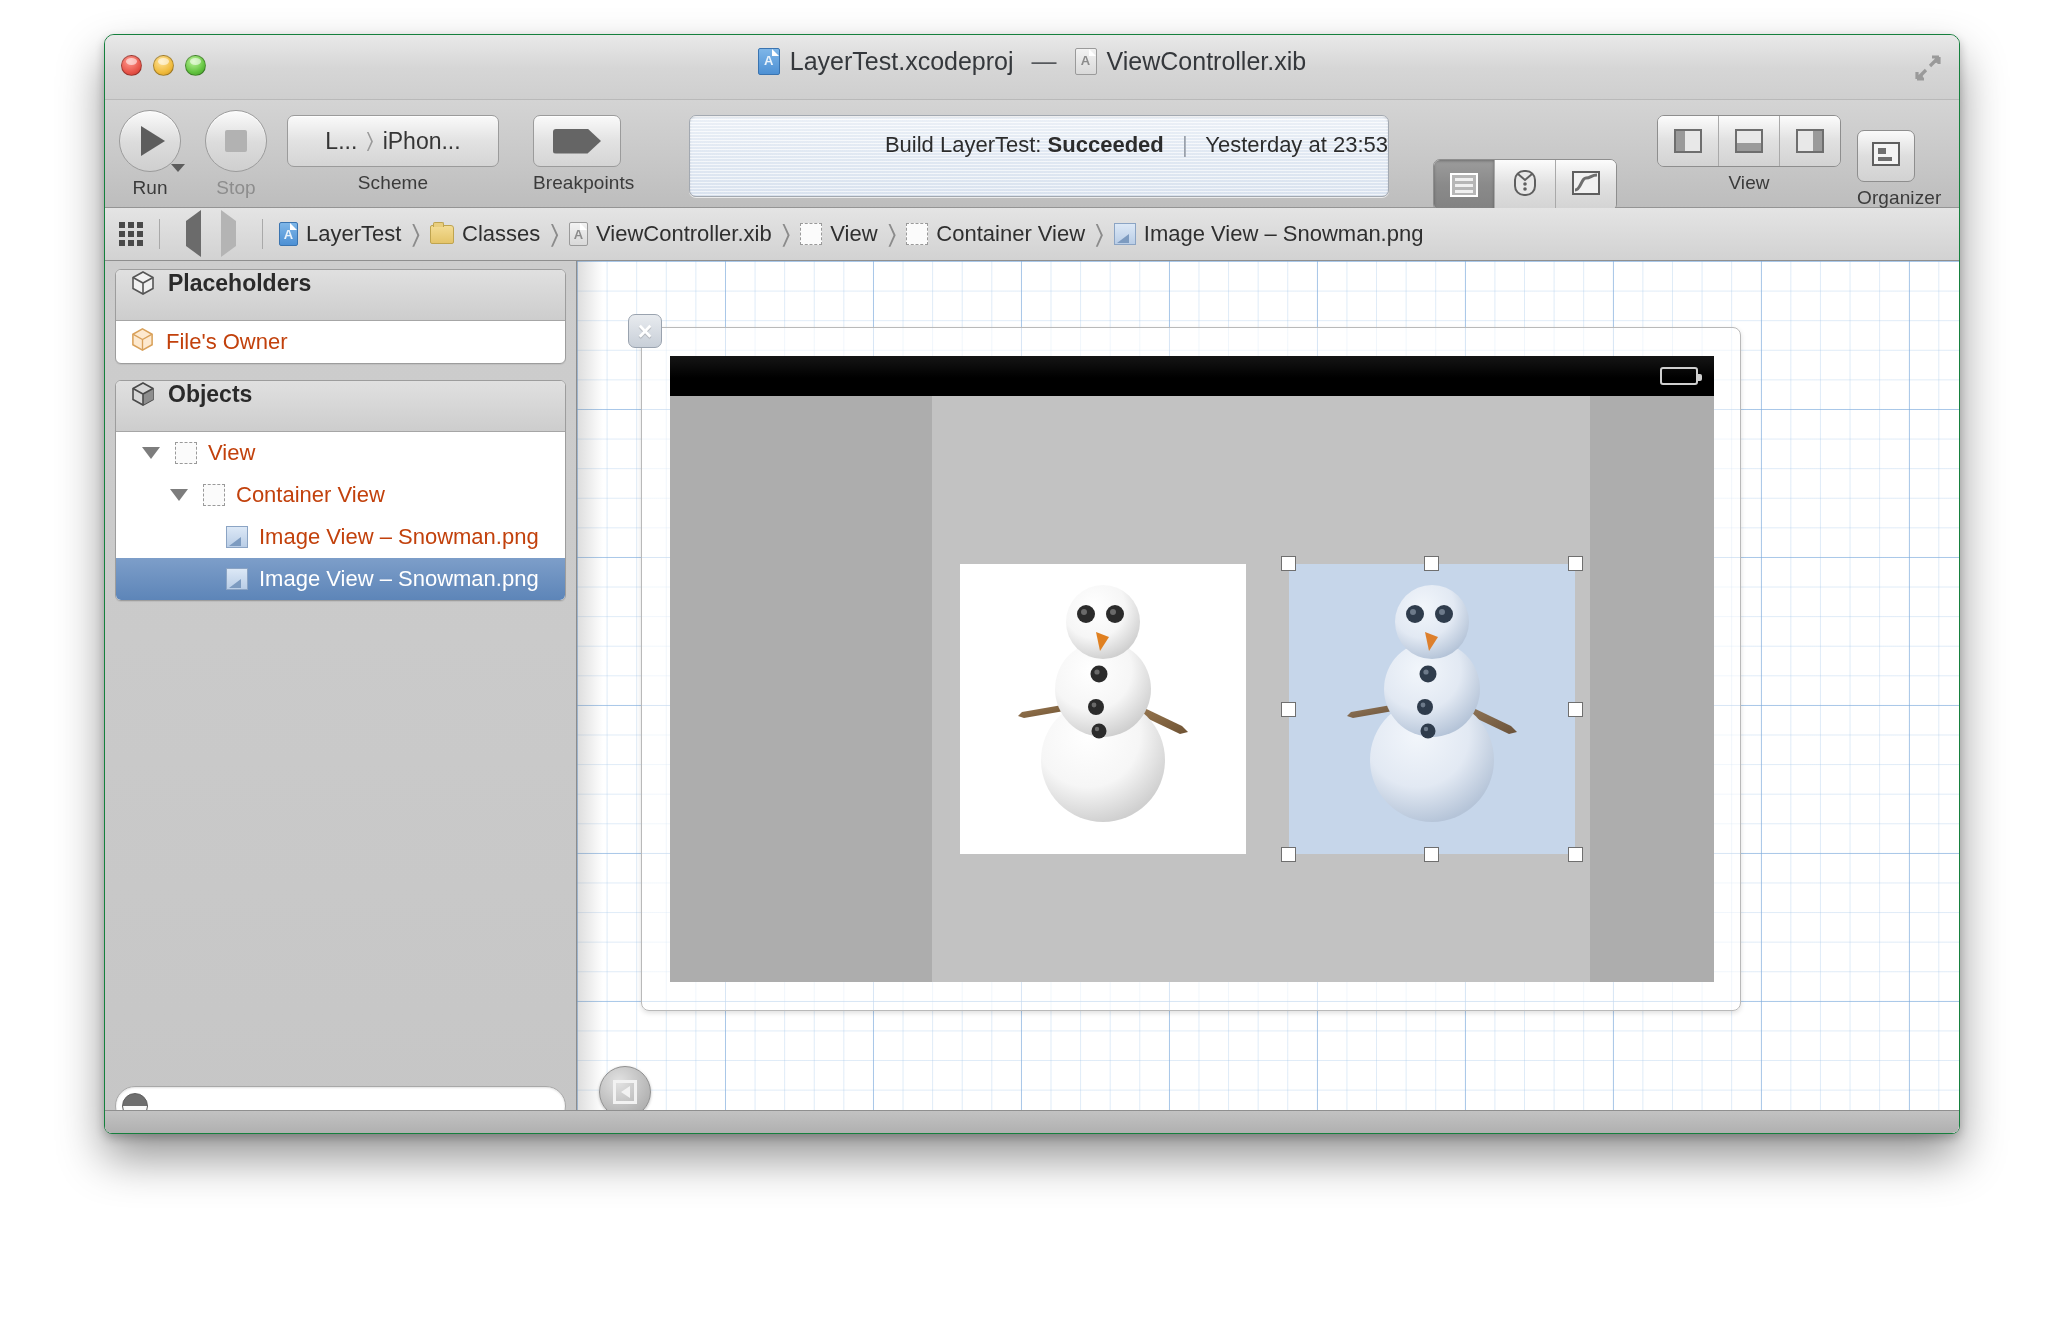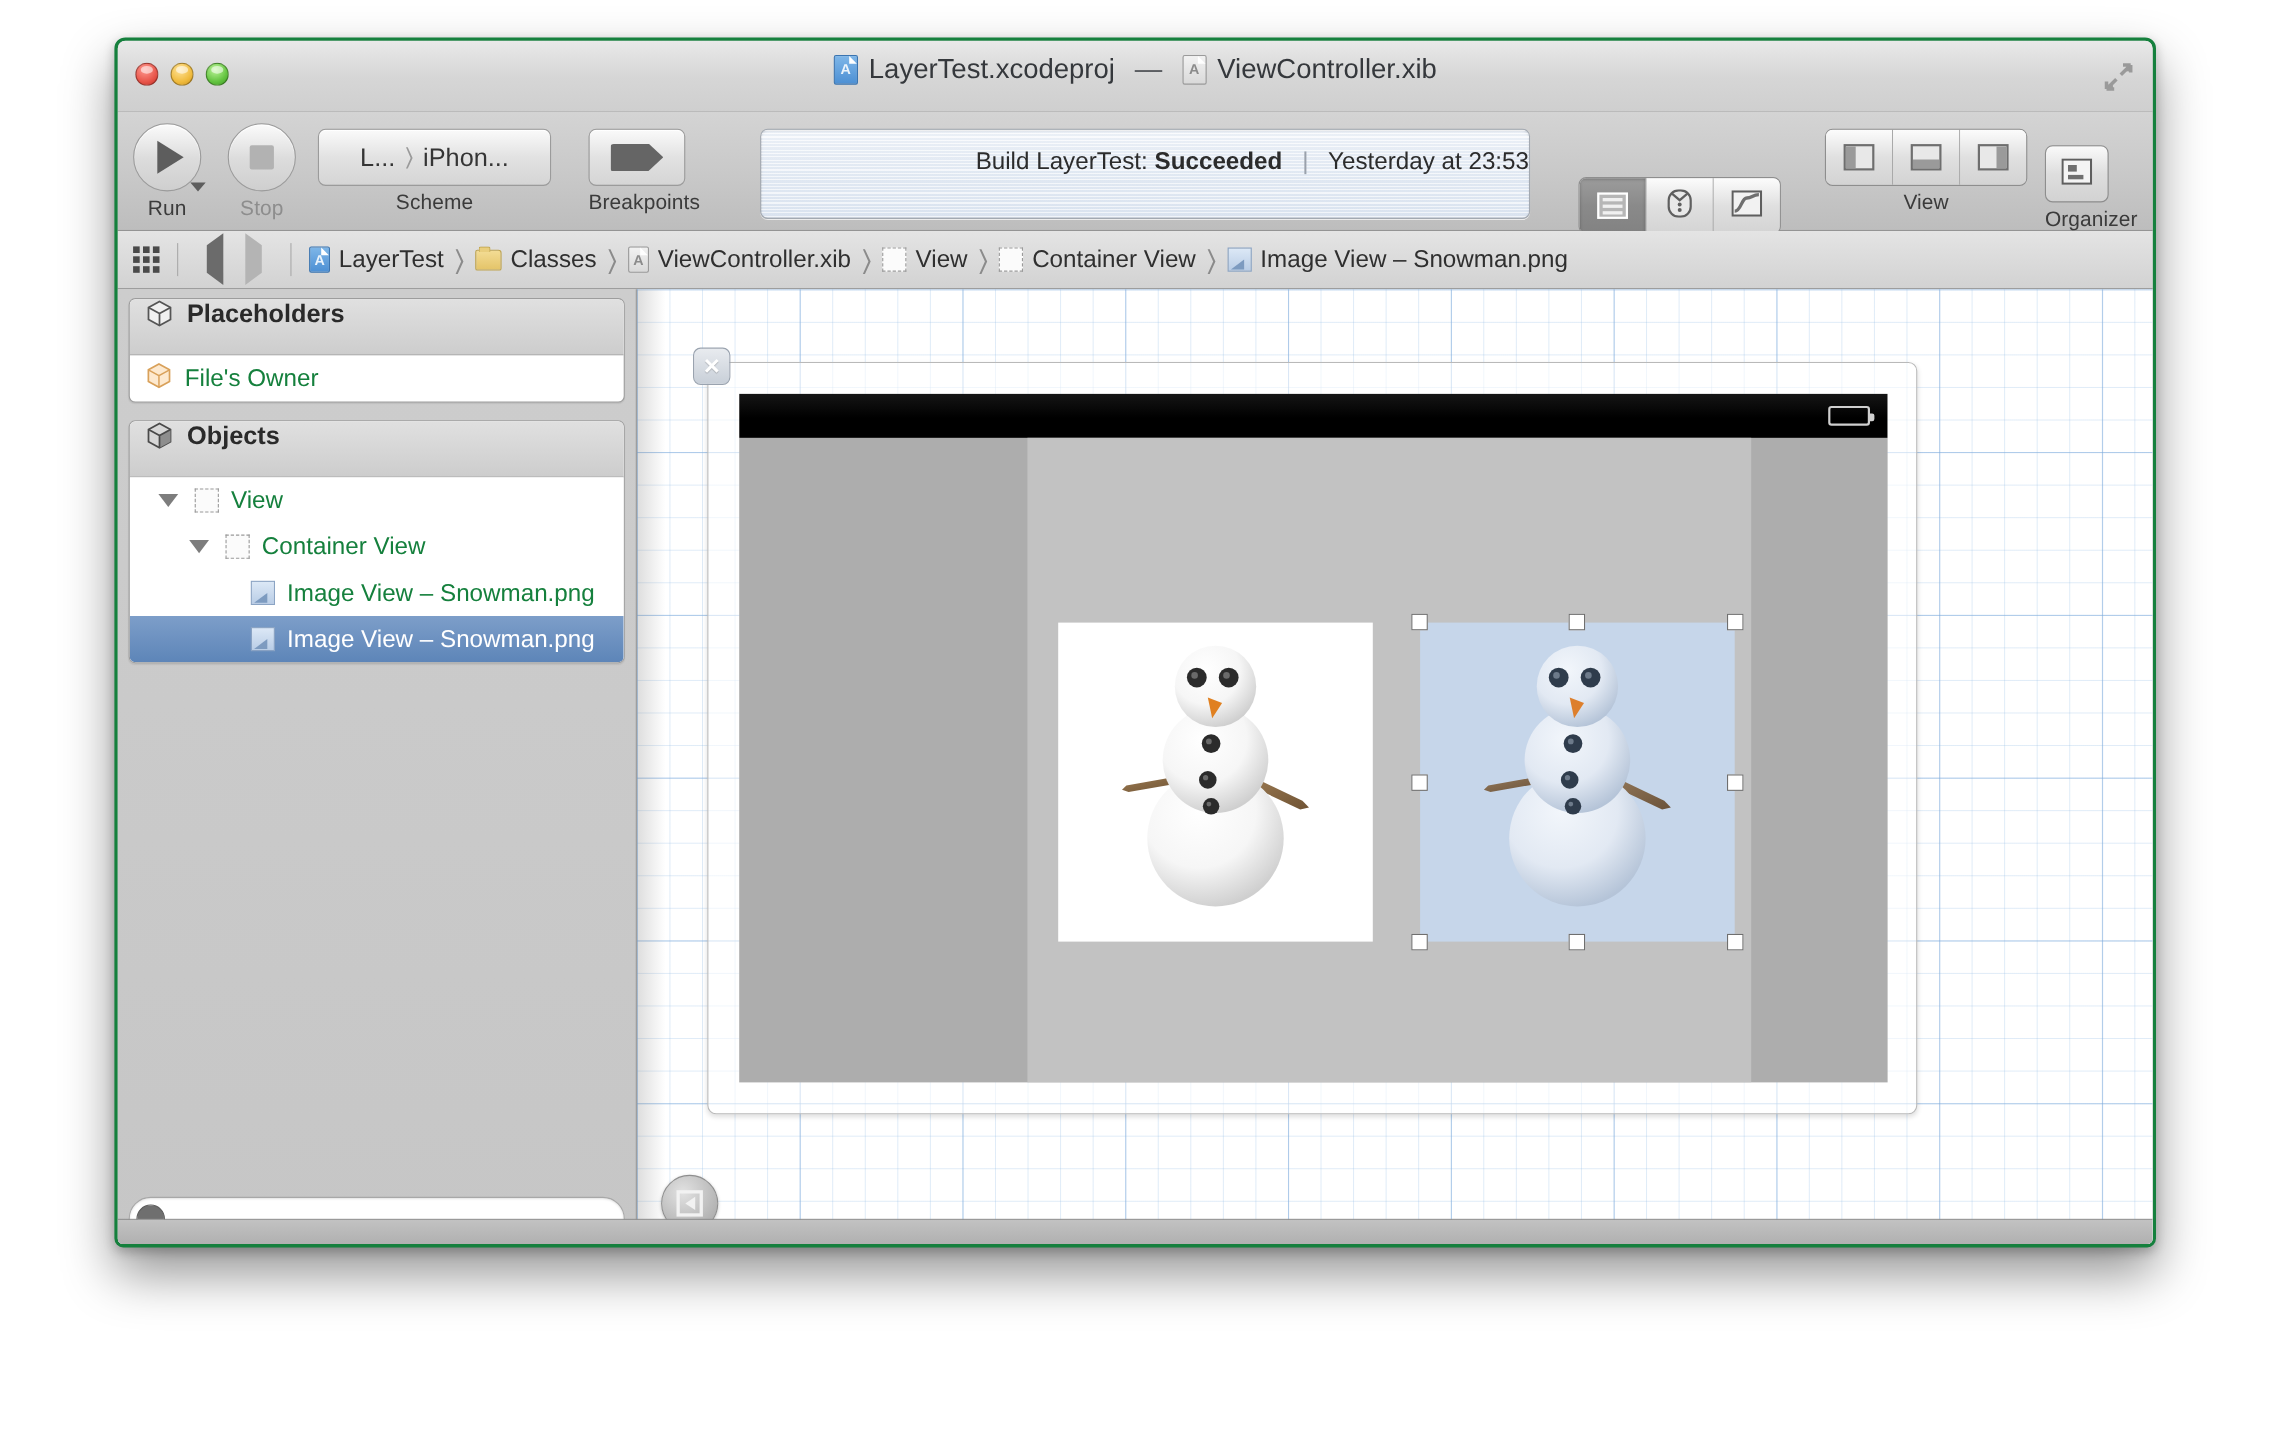--- a/index.html
+++ b/index.html
@@ -18,21 +18,21 @@
 
   
   .window {
     position: absolute;
     left: 104px; top: 34px;
     width: 1856px; height: 1100px;
     border-radius: 10px 10px 8px 8px;
     background: #d8d8d8;
     box-shadow: 0 24px 46px rgba(0,0,0,0.42), 0 4px 10px rgba(0,0,0,0.22);
     overflow: hidden;
-    border: 3px solid #15803d;
+    border: 1px solid #15803d;
     box-sizing: border-box;
   }
 
   
   .titlebar {
     position: relative;
     height: 64px;
     background: linear-gradient(to bottom, #e9e9e9 0%, #d6d6d6 52%, #cfcfcf 100%);
     border-bottom: 1px solid #b9b9b9;
   }
@@ -301,21 +301,21 @@
     padding-left: 14px;
     background: linear-gradient(to bottom, #e0e0e0, #cdcdcd);
     border-bottom: 1px solid #a6a6a6;
     font-size: 23px; font-weight: bold; color:#2a2a2a;
   }
   .cube {
     width: 26px; height: 26px; position:relative;
   }
   .row {
     height: 42px; display:flex; align-items:center; gap:11px;
-    font-size: 22px; color:#15803d; cursor:pointer;
+    font-size: 22px; color:#c2410c; cursor:pointer;
     padding-left: 14px;
   }
   .row.sel { background: linear-gradient(to bottom,#7d9ec9,#5d85b8); color:#ffffff; }
   .tree-row { padding-left: 0; }
   .disc {
     width:0;height:0;border-style:solid;
     border-width: 12px 9px 0 9px;
     border-color:#7d7d7d transparent transparent transparent;
     margin-right: 4px;
   }

